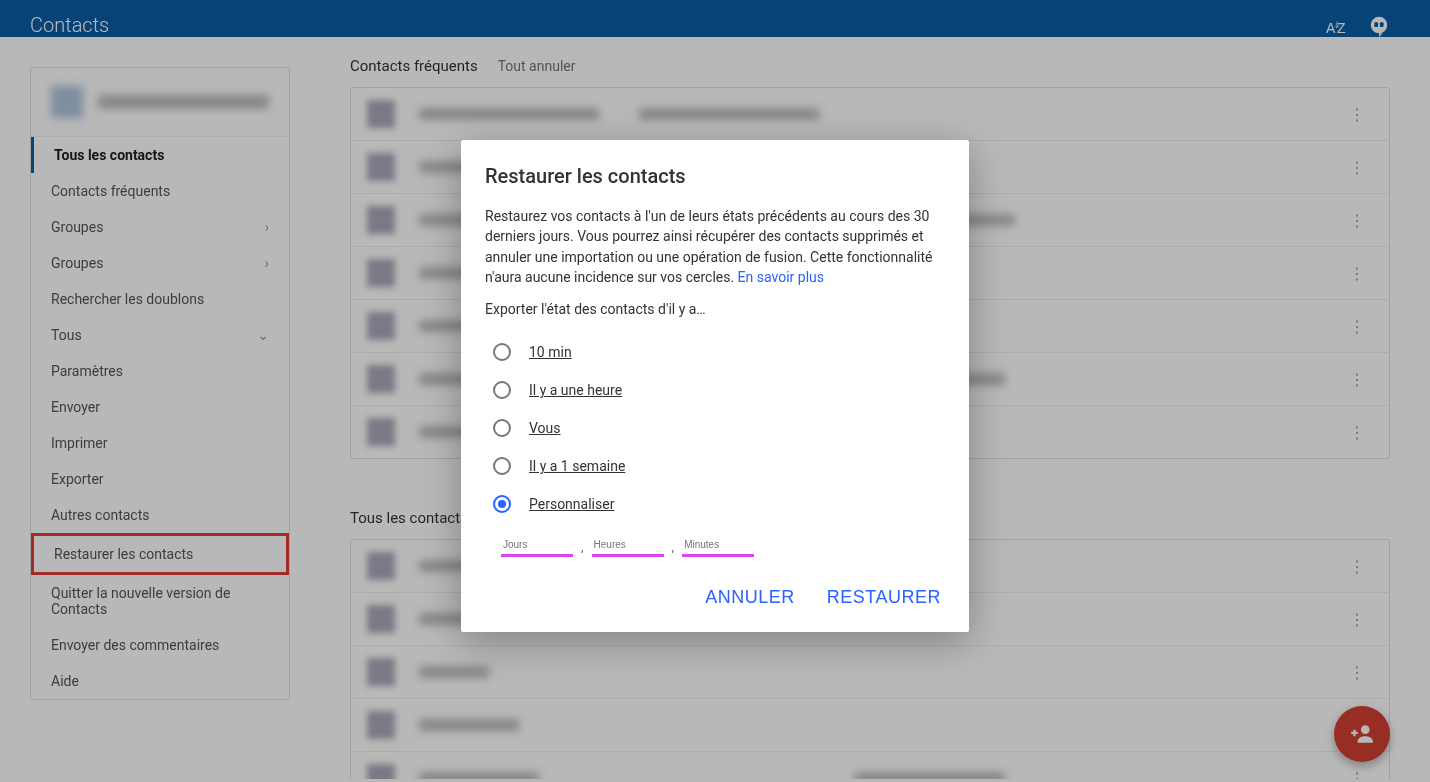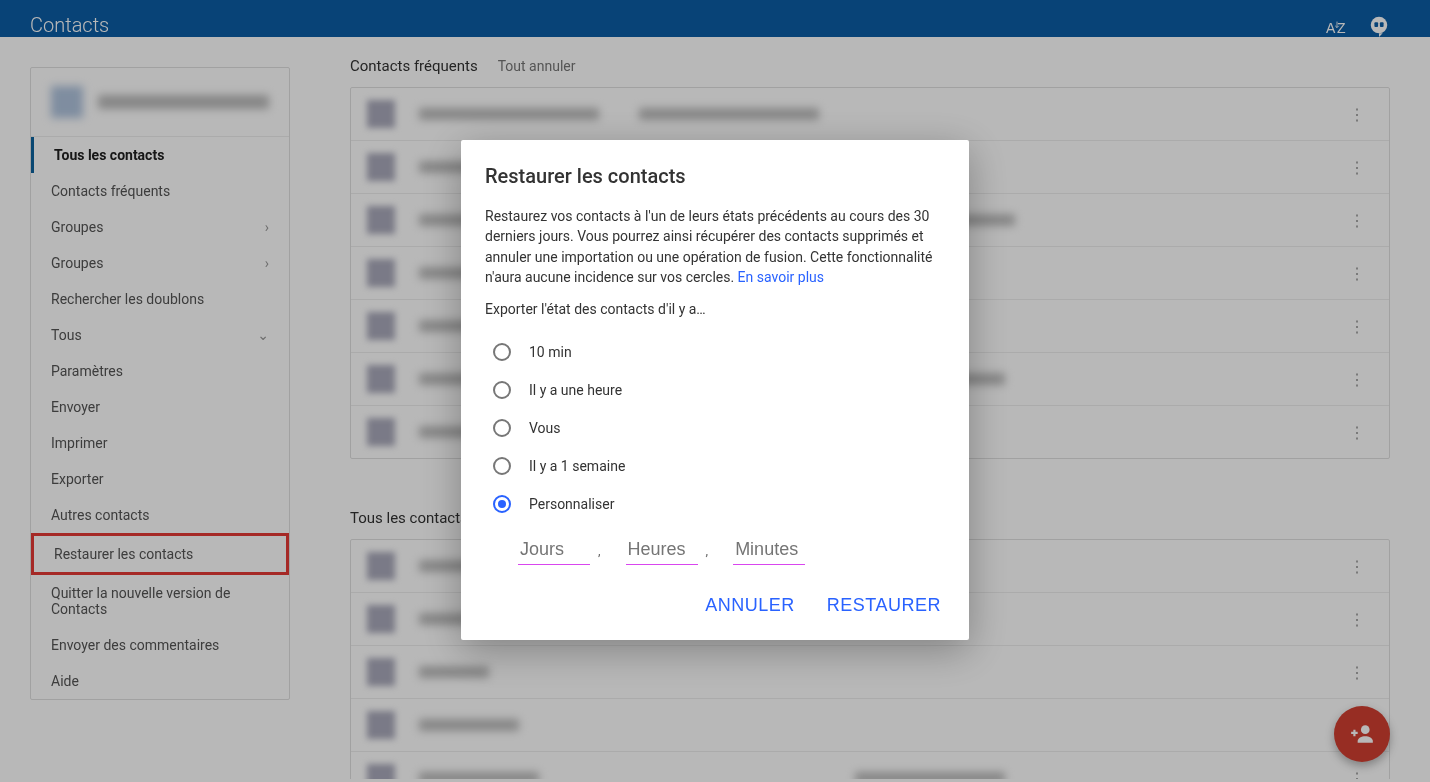--- a/index.html
+++ b/index.html
@@ -55,24 +55,24 @@
   .dialog h2 { font-size: 20px; font-weight: 500; color: #333; margin-bottom: 18px; }
   .dialog p { font-size: 14px; color: #333; line-height: 1.45; margin-bottom: 14px; }
   .dialog p a { color: #2962ff; text-decoration: none; cursor: pointer; }
   .dialog .subtitle { font-size: 14px; color: #333; margin-bottom: 16px; }
   
   .radio-group { margin-left: 8px; }
   .radio-option { display: flex; align-items: center; gap: 18px; padding: 10px 0; cursor: pointer; }
   .radio-circle { width: 18px; height: 18px; border: 2px solid #777; border-radius: 50%; position: relative; flex-shrink: 0; }
   .radio-option.selected .radio-circle { border-color: #2962ff; }
   .radio-option.selected .radio-circle::after { content: ''; position: absolute; inset: 3px; background: #2962ff; border-radius: 50%; }
-  .radio-label { font-size: 14px; color: #333; }
+  .radio-label { font-size: 14px; color: #333; text-decoration: underline; }
   
   .custom-inputs { display: flex; align-items: center; gap: 4px; margin: 12px 0 0 16px; font-size: 13px; color: #666; }
-  .custom-inputs .field { border: none; border-bottom: 1px solid #d946ef; padding: 4px 2px; width: 72px; color: #999; font-size: 18px; outline: none; background: transparent; margin-left: 17px; }
+  .custom-inputs .field { border: none; border-bottom: 3px solid #d946ef; padding: 4px 2px; width: 72px; color: #999; font-size: 10px; outline: none; background: transparent; }
   .custom-inputs .comma { color: #666; padding: 0 4px; }
   
   .dialog-actions { display: flex; justify-content: flex-end; gap: 24px; margin-top: 22px; }
   .dialog-actions button { border: none; background: none; color: #2962ff; font-size: 18px; font-weight: 500; letter-spacing: 0.5px; cursor: pointer; padding: 8px 4px; }
   
   
   svg { display: block; }
 </style>
 </head>
 <body>

